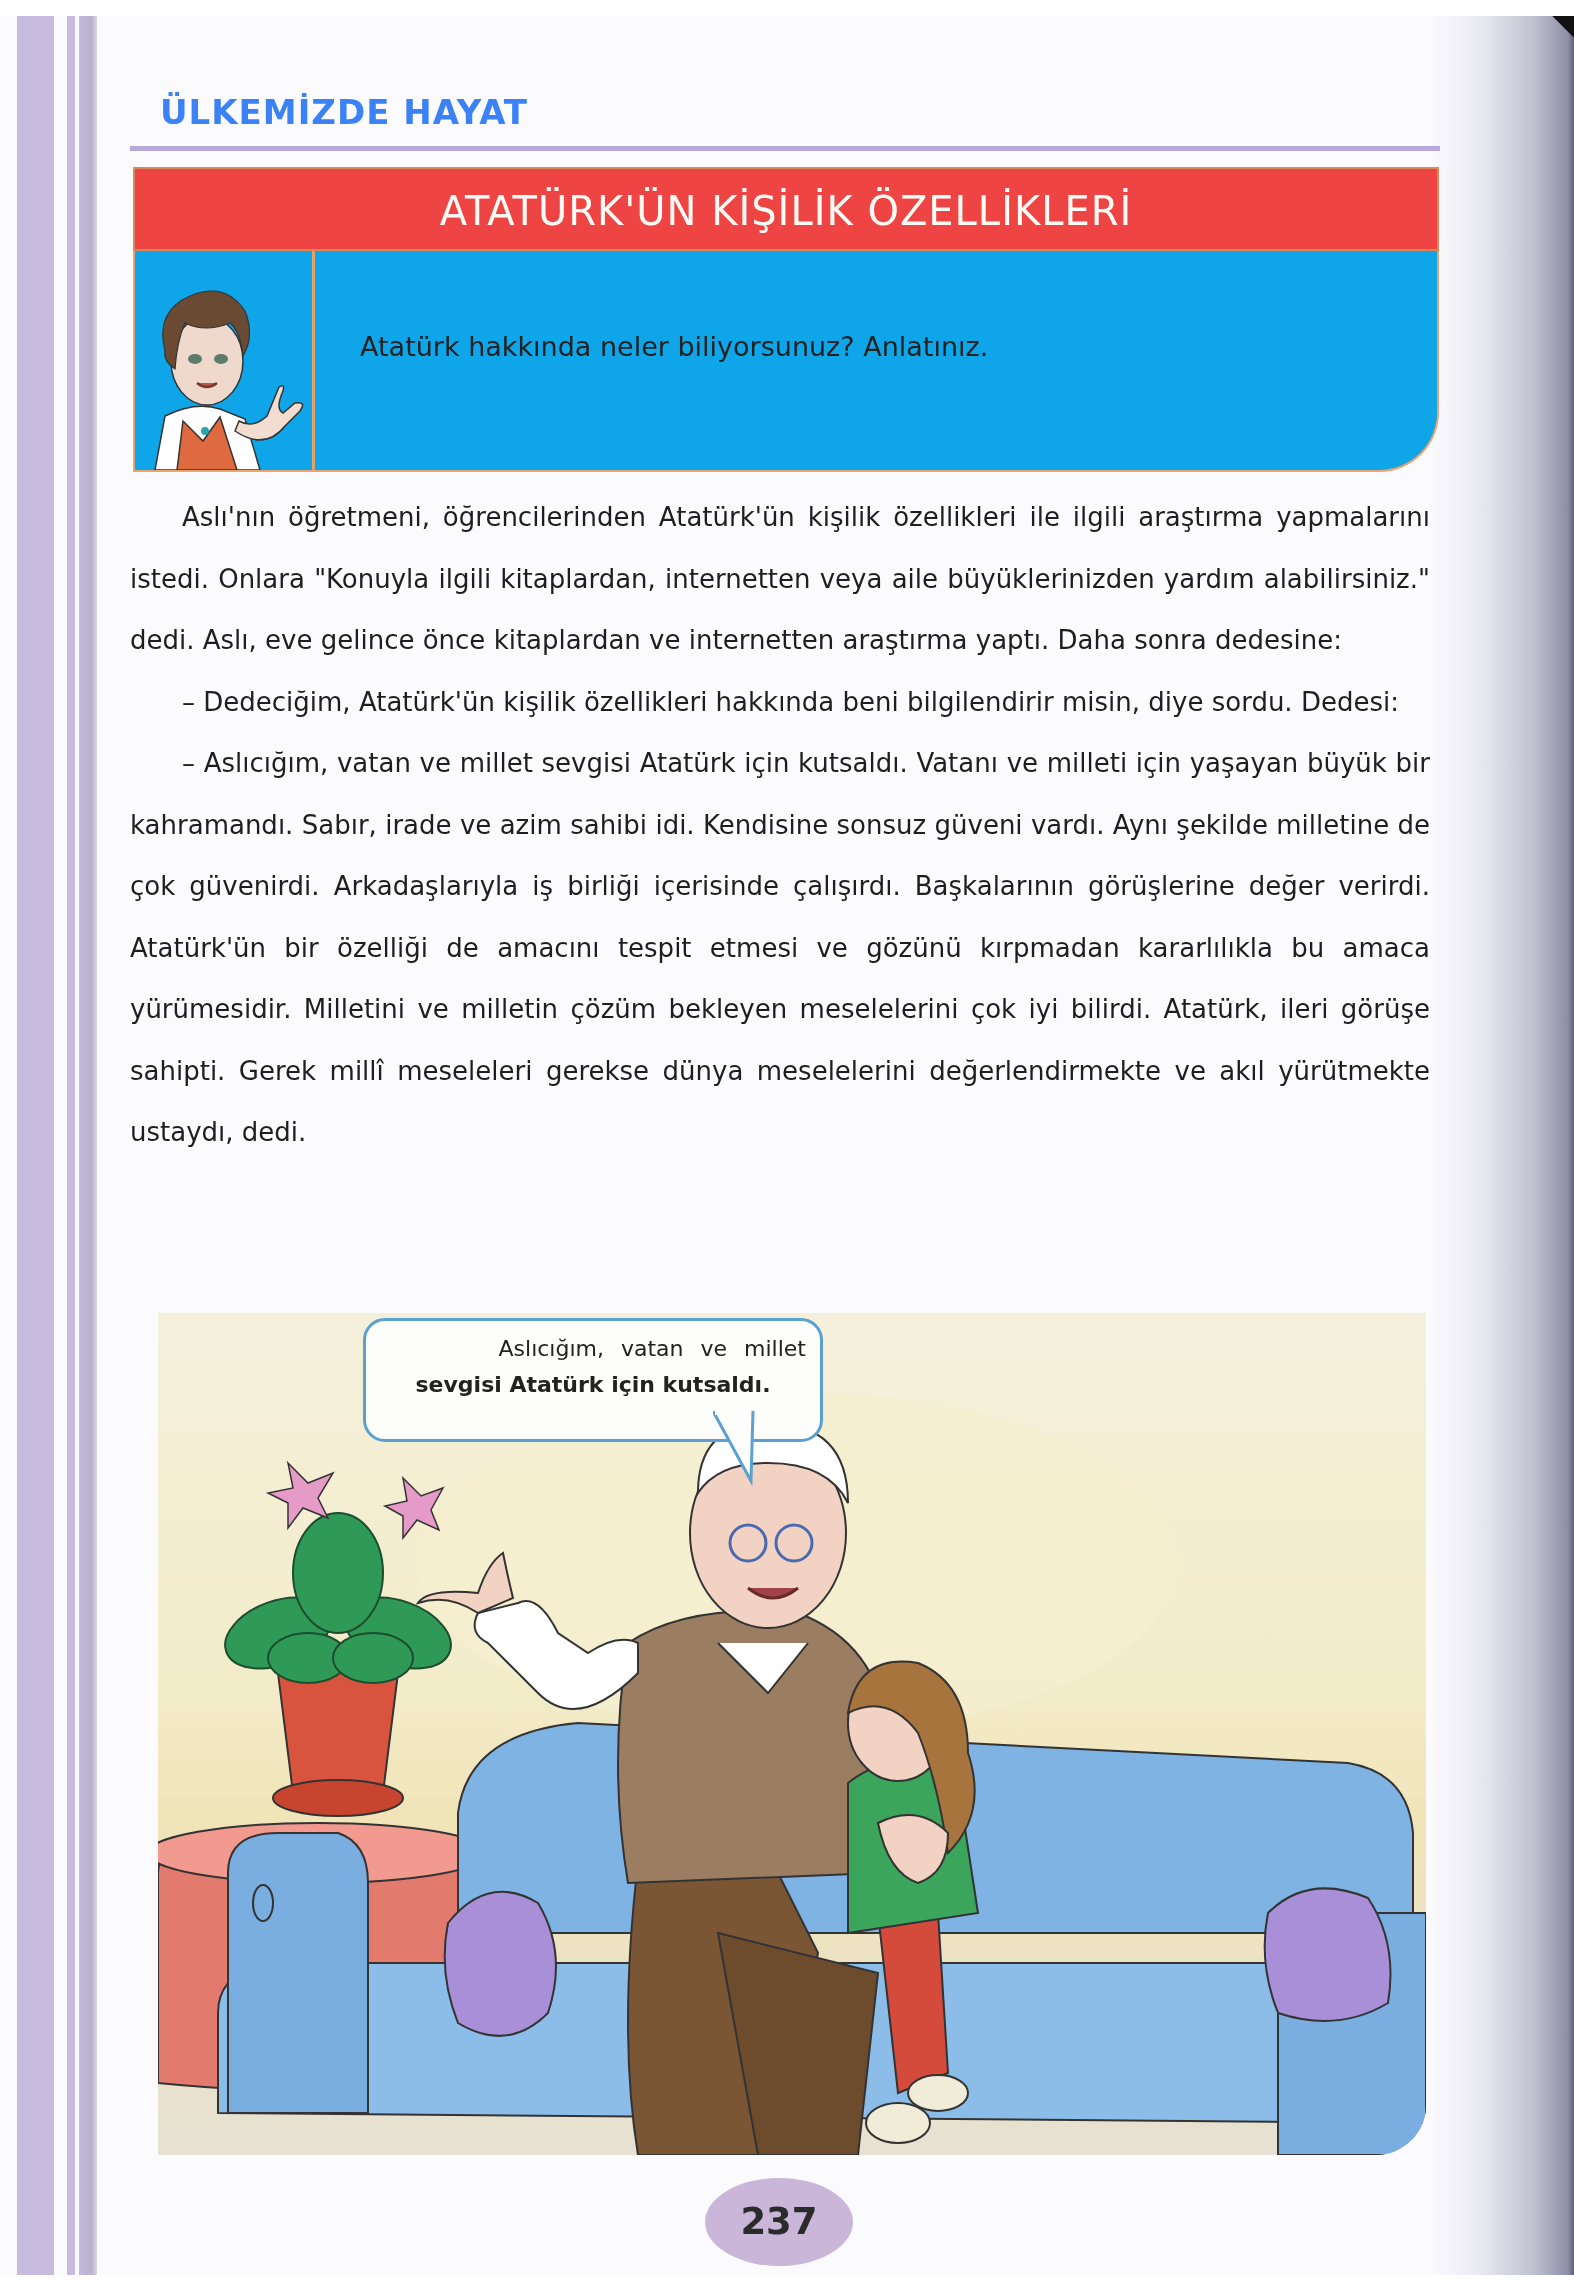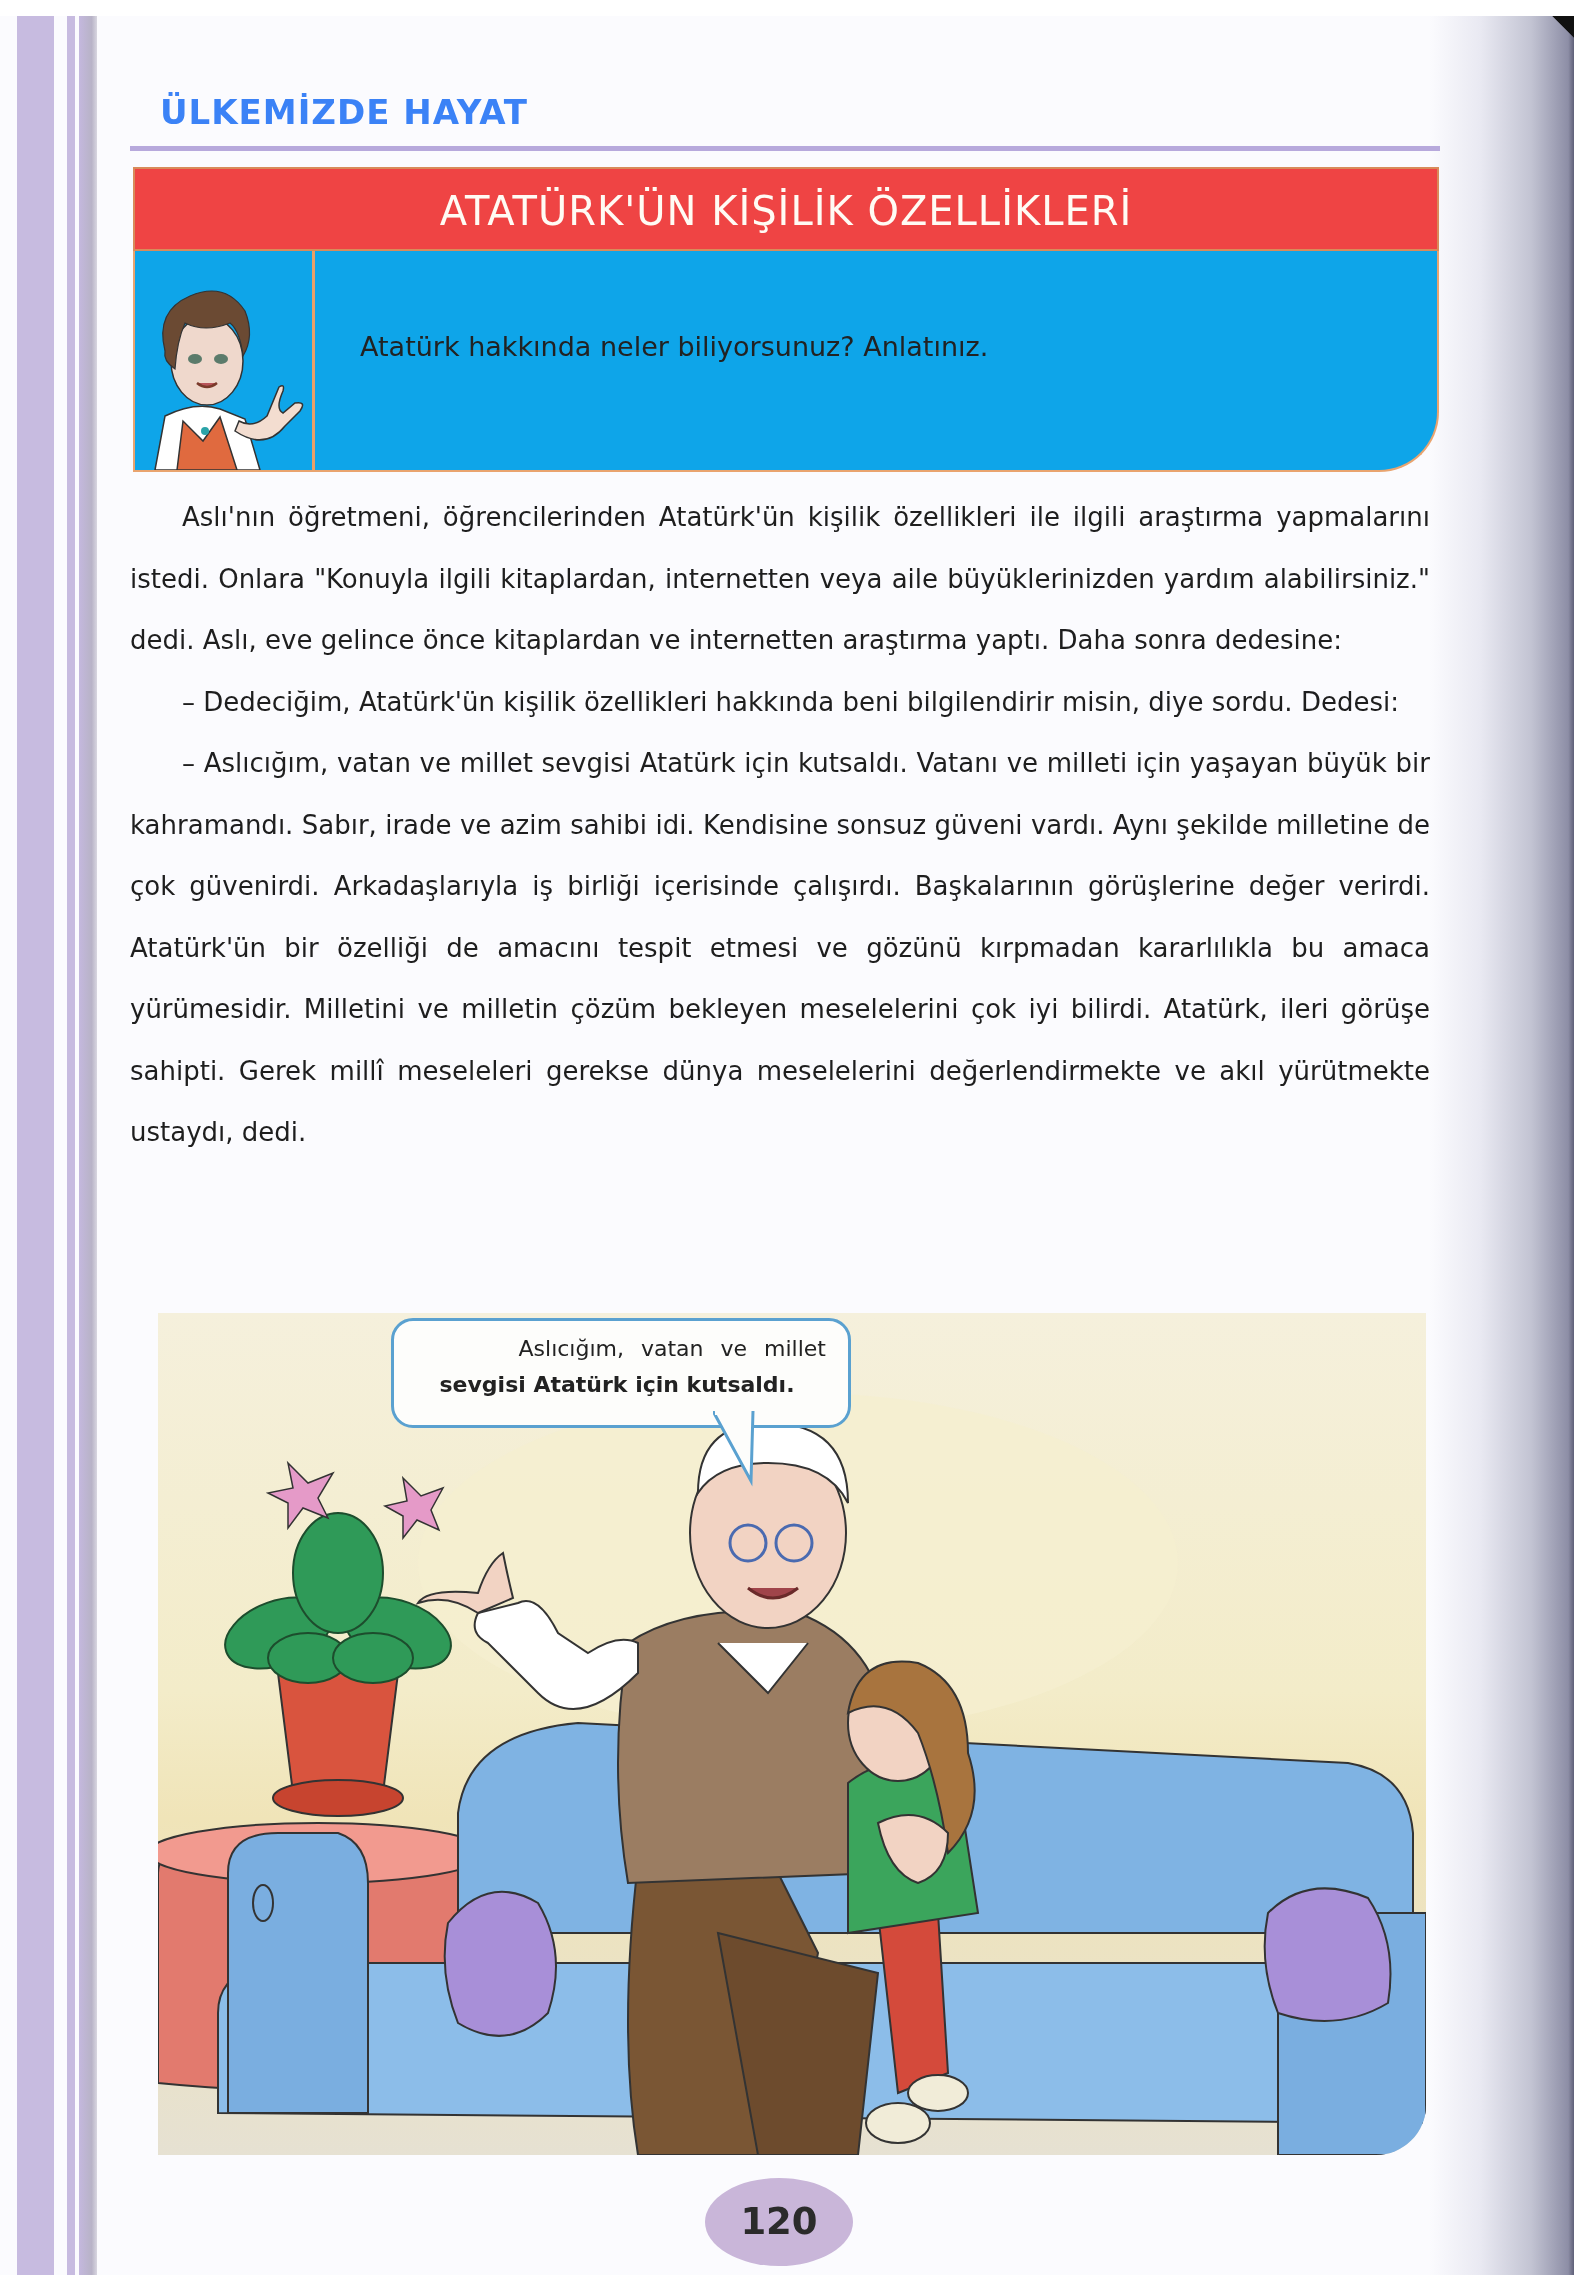--- a/index.html
+++ b/index.html
@@ -40,23 +40,23 @@
     border-right: 3px solid #e8a069; box-sizing: border-box; }
   .banner-question { position: absolute; left: 225px; top: 80px; font-size: 27px; color: #222; }
 
   .body-text { position: absolute; left: 130px; top: 487px; width: 1300px; font-size: 26px;
     line-height: 61.5px; color: #1e1e1e; text-align: justify; }
   .body-text p { margin: 0; text-indent: 52px; }
 
   .illustration { position: absolute; left: 158px; top: 1313px; width: 1268px; height: 842px;
     border-bottom-right-radius: 50px; overflow: hidden;
     background: linear-gradient(180deg, #f5f0dc 0%, #f3ecc9 45%, #f0e4b8 60%, #e6e1d2 100%); }
-  .bubble { position: absolute; left: 205px; top: 5px; width: 460px; height: 110px; background: #fdfdfb;
-    border: 3px solid #5aa1d0; border-radius: 22px; box-sizing: border-box; padding: 10px 22px 0 14px;
-    font-size: 22px; line-height: 36px; color: #222; margin-left: 28px; }
+  .bubble { position: absolute; left: 205px; top: 5px; width: 460px; height: 124px; background: #fdfdfb;
+    border: 3px solid #5aa1d0; border-radius: 22px; box-sizing: border-box; padding: 10px 14px 0 14px;
+    font-size: 22px; line-height: 36px; color: #222; }
   .bubble-line1 { text-align: right; word-spacing: 10px; }
   .bubble-line2 { text-align: center; font-weight: bold; }
   .bubble-tail { position: absolute; left: 555px; top: 98px; }
 
   .page-badge { position: absolute; left: 705px; top: 2178px; width: 148px; height: 88px; border-radius: 50%;
     background: #c9b6d9; text-align: center; line-height: 88px; font-size: 37px; font-weight: bold; color: #2b2b2b; }
 </style>
 </head>
 <body>
 
@@ -169,15 +169,15 @@
     <div class="bubble">
       <div class="bubble-line1">Aslıcığım, vatan ve millet</div>
       <div class="bubble-line2">sevgisi Atatürk için kutsaldı.</div>
     </div>
     <svg class="bubble-tail" width="70" height="80" viewBox="0 0 70 80">
       <path d="M0 0 L38 70 L40 0" fill="#fdfdfb" stroke="#5aa1d0" stroke-width="3"></path>
       <rect x="2" y="0" width="36" height="4" fill="#fdfdfb"></rect>
     </svg>
   </div>
 
-  <div class="page-badge">120</div>
+  <div class="page-badge">237</div>
   <div class="bottom-edge"></div>
 </div>
 
 </body></html>

